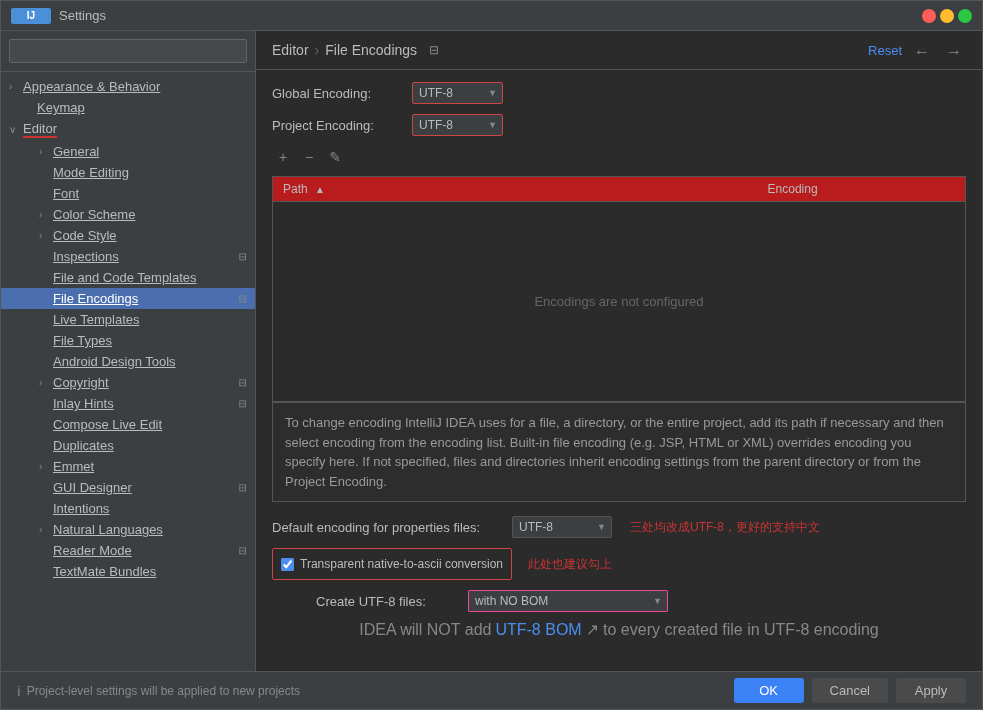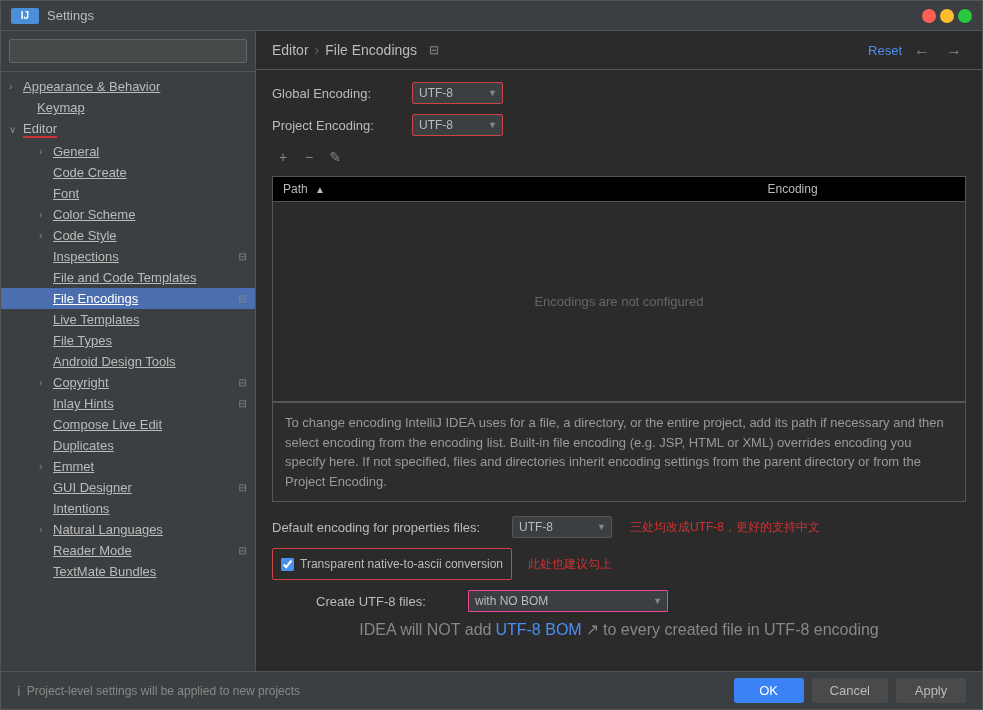--- a/index.html
+++ b/index.html
@@ -25,21 +25,21 @@
       background: #3c3f41;
       height: 30px;
       display: flex;
       align-items: center;
       padding: 0 10px;
       border-bottom: 1px solid #555;
       flex-shrink: 0;
     }
 
     .title-bar-icon {
-      width: 28px;
+      width: 40px;
       height: 16px;
       margin-right: 8px;
       background: #4a90d9;
       border-radius: 2px;
       display: flex;
       align-items: center;
       justify-content: center;
       font-size: 10px;
       color: white;
       font-weight: bold;
@@ -288,21 +288,21 @@
       border-radius: 2px;
     }
 
     .file-table {
       width: 100%;
       border-collapse: collapse;
       border: 1px solid #555;
     }
 
     .file-table th {
-      background: #000000;
+      background: #b91c1c;
       color: #bbbbbb;
       padding: 5px 10px;
       text-align: left;
       font-weight: normal;
       border-bottom: 1px solid #555;
       font-size: 12px;
     }
 
     .file-table th.path-col {
       width: 70%;
@@ -531,21 +531,21 @@
           <span class="item-label"><span class="red-underline">Editor</span></span>
         </div>
 
         <div class="tree-item indent-2">
           <span class="arrow">›</span>
           <span class="item-label">General</span>
         </div>
 
         <div class="tree-item indent-2">
           <span class="arrow"></span>
-          <span class="item-label">Code Create</span>
+          <span class="item-label">Mode Editing</span>
         </div>
 
         <div class="tree-item indent-2">
           <span class="arrow"></span>
           <span class="item-label">Font</span>
         </div>
 
         <div class="tree-item indent-2">
           <span class="arrow">›</span>
           <span class="item-label">Color Scheme</span>

